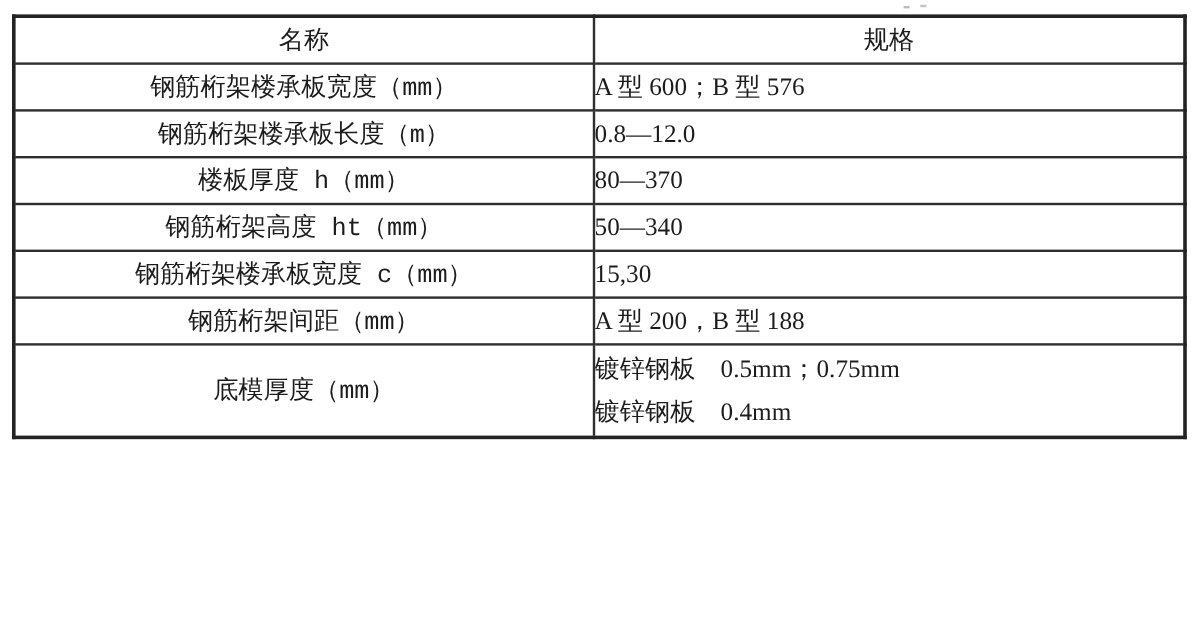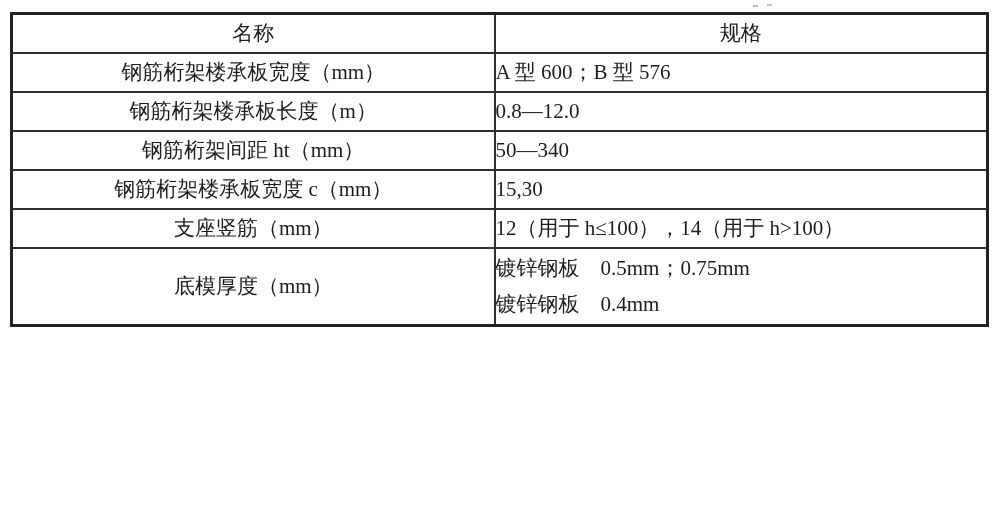--- a/index.html
+++ b/index.html
@@ -50,20 +50,21 @@
   }
   table.spec-table thead tr { height: 39px; }
   table.spec-table tbody tr { height: 39px; }
   table.spec-table tbody tr:last-child { height: 78px; }
   th.header-cell {
     text-align: center;
     font-weight: normal;
   }
   td.name-cell {
     text-align: center;
+    font-family: Liberation Mono, monospace;
   }
   td.spec-cell {
     text-align: left;
     padding-left: 12px;
   }
   td.spec-cell div {
     line-height: 36px;
     border-radius: 10px;
   }
 </style>
@@ -91,35 +92,41 @@
             <div>A 型 600；B 型 576</div>
           </td>
         </tr>
         <tr>
           <td class="name-cell">钢筋桁架楼承板长度（m）</td>
           <td class="spec-cell">
             <div>0.8—12.0</div>
           </td>
         </tr>
         <tr>
-          <td class="name-cell">钢筋桁架间距 ht（mm）</td>
+          <td class="name-cell">楼板厚度 h（mm）</td>
+          <td class="spec-cell">
+            <div>80—370</div>
+          </td>
+        </tr>
+        <tr>
+          <td class="name-cell">钢筋桁架高度 ht（mm）</td>
           <td class="spec-cell">
             <div>50—340</div>
           </td>
         </tr>
         <tr>
           <td class="name-cell">钢筋桁架楼承板宽度 c（mm）</td>
           <td class="spec-cell">
             <div>15,30</div>
           </td>
         </tr>
         <tr>
-          <td class="name-cell">支座竖筋（mm）</td>
+          <td class="name-cell">钢筋桁架间距（mm）</td>
           <td class="spec-cell">
-            <div>12（用于 h≤100），14（用于 h&gt;100）</div>
+            <div>A 型 200，B 型 188</div>
           </td>
         </tr>
         <tr>
           <td class="name-cell">底模厚度（mm）</td>
           <td class="spec-cell">
             <div>镀锌钢板　0.5mm；0.75mm</div>
             <div>镀锌钢板　0.4mm</div>
           </td>
         </tr>
       </tbody>

